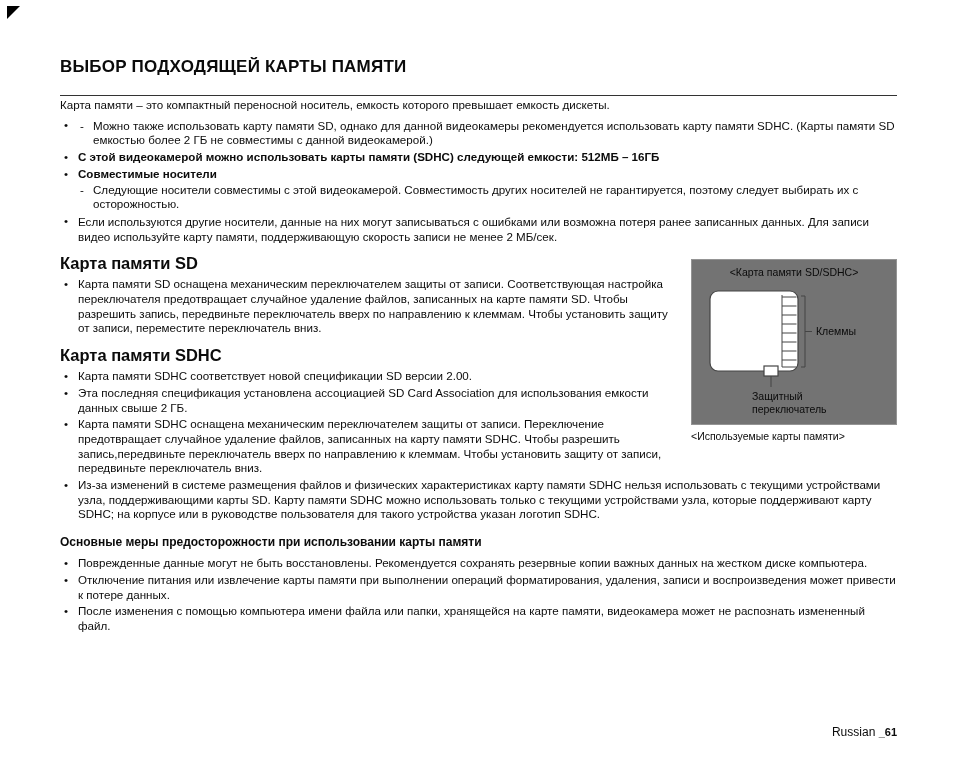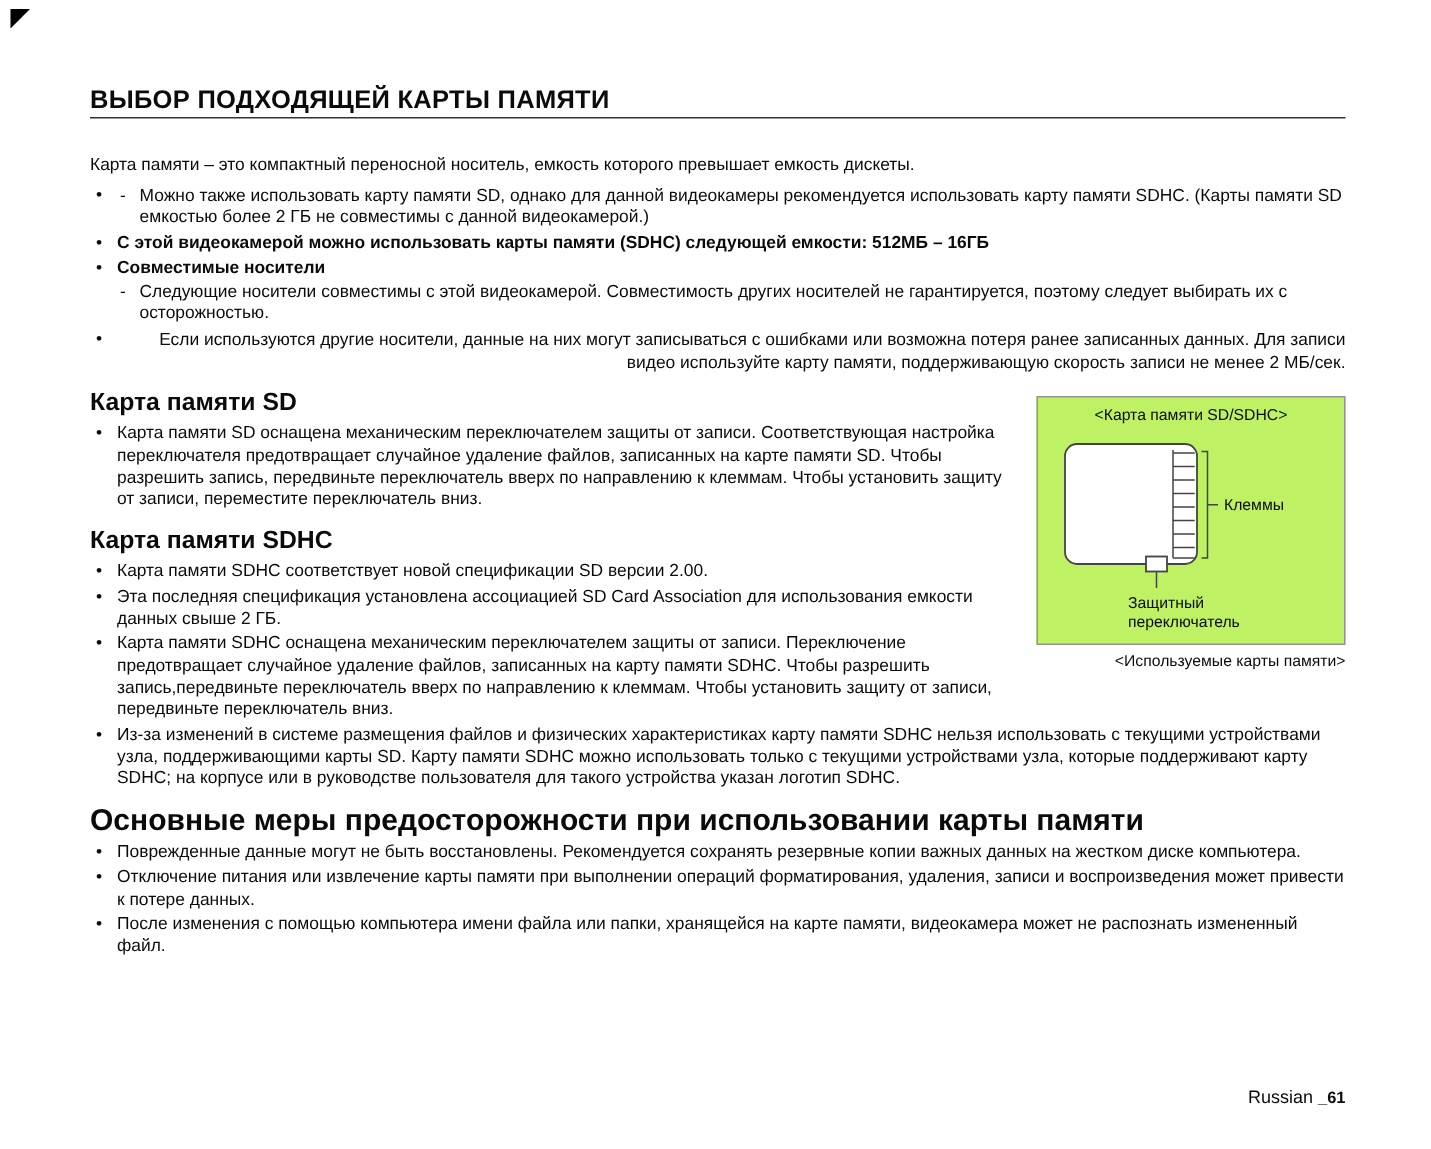--- a/index.html
+++ b/index.html
@@ -10,47 +10,47 @@
     font-size:11.6px; line-height:14.7px; overflow:hidden;
   }
   .corner-mark {
     position:absolute; left:7px; top:6px; width:0; height:0;
     border-top:13px solid #000; border-right:13px solid transparent;
   }
   .content { position:absolute; left:60px; top:56px; width:837px; }
 
   .title {
     font-size:17px; line-height:21px; font-weight:bold; letter-spacing:.2px;
-    border-bottom:1px solid #333; padding-bottom:1px; margin-bottom:24px;
+    border-bottom:1px solid #333; padding-bottom:18px; margin-bottom:2px;
   }
   .intro { margin-bottom:5px; }
 
   .li { display:flex; margin-bottom:2px; }
   .li .marker { flex:0 0 18px; padding-left:4px; }
   .li-body { flex:1; }
   .sub { display:flex; margin-top:1px; }
   .sub .dash { flex:0 0 15px; padding-left:2px; }
   .sub-body { flex:1; }
-  .cont { margin-top:1px;text-align:right; }
+  .cont { margin-top:1px; }
   .b { font-weight:bold; }
 
   h2.sec { font-size:16.5px; line-height:20px; font-weight:bold; margin:9px 0 4px; }
-  h2.sec-small { font-size:20px; line-height:20px; font-weight:bold; margin:10px 0 4px; }
+  h2.sec-small { font-size:12px; line-height:20px; font-weight:bold; margin:10px 0 4px; }
 
   .mid { position:relative; min-height:205px; }
   .mid .flow { margin-right:226px; }
 
   .figure { position:absolute; top:6px; right:0; width:206px; }
   .figure-box {
-    border:1px solid #949494; background:#bef264; height:166px; padding-top:6px;
+    border:1px solid #949494; background:#737373; height:166px; padding-top:6px;
   }
   .figure-caption-top { text-align:center; font-size:10.5px; line-height:13px; }
   .card-svg { display:block; margin:2px auto 0; }
   .card-svg text { font-family:"Liberation Sans","DejaVu Sans",sans-serif; font-size:10.5px; fill:#0b0b0b; }
-  .figure-caption-bottom { text-align:right; font-size:10.5px; line-height:13px; margin-top:5px; }
+  .figure-caption-bottom { text-align:left; font-size:10.5px; line-height:13px; margin-top:5px; }
 
   .footer { position:absolute; right:57px; bottom:26px; font-size:12px; }
   .footer .pg { font-weight:bold; font-size:11px; }
 </style>
 </head>
 <body>
 
 <div class="page">
   <div class="corner-mark"></div>
 

